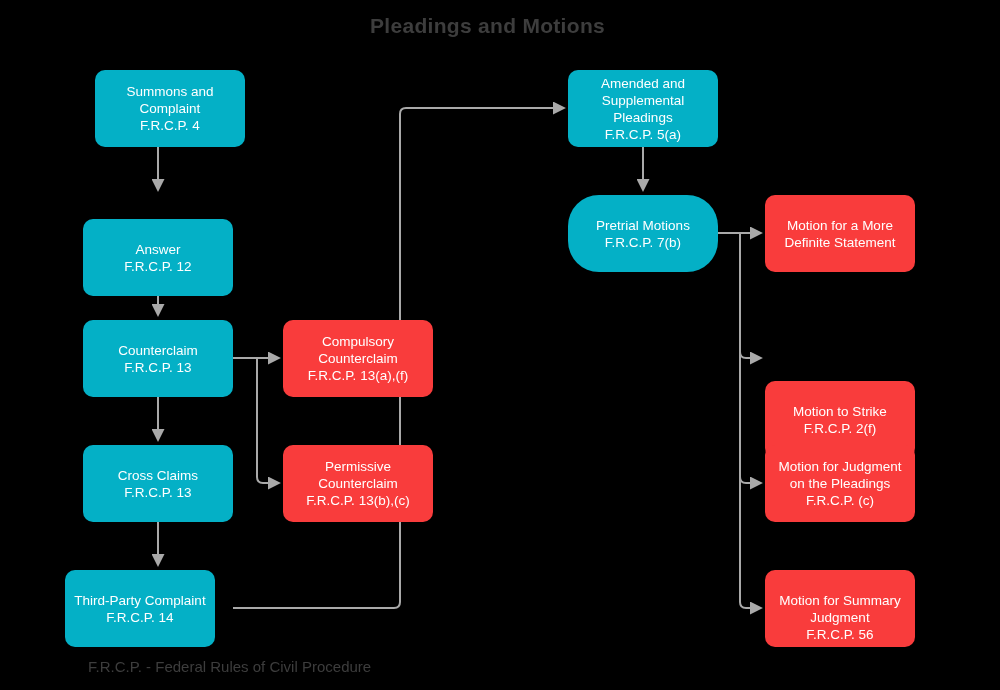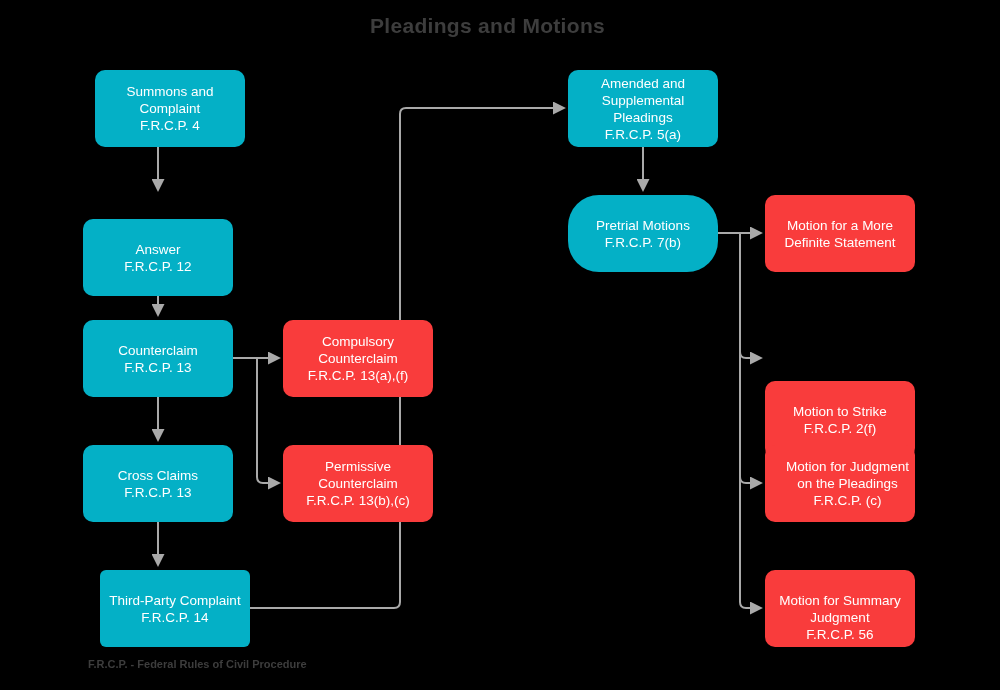--- a/index.html
+++ b/index.html
@@ -25,22 +25,22 @@
     text-align:center;
     color:var(--heading);
     font-size:21px;
     font-weight:700;
     letter-spacing:0.3px;
   }
   .footnote{
     position:absolute;
     left:88px; top:658px;
     color:var(--heading);
-    font-size:11px;
-    font-weight:700;
+    font-size:15px;
+    font-weight:400;
   }
   svg.edges{position:absolute;left:0;top:0;pointer-events:none;z-index:1;}
   svg.edges path.edge{
     stroke:var(--connector);
     stroke-width:2;
     fill:none;
   }
   .node{
     position:absolute;
     z-index:2;
@@ -99,21 +99,21 @@
 F.R.C.P. 12</span>
   </div>
   <div class="node pleading" style="left:83px;top:320px;">
     <span class="node-label">Counterclaim
 F.R.C.P. 13</span>
   </div>
   <div class="node pleading" style="left:83px;top:445px;align-items:center;">
     <span class="node-label">Cross Claims
 F.R.C.P. 13</span>
   </div>
-  <div class="node pleading" style="left:100px;top:570px;border-radius:6px;">
+  <div class="node pleading" style="left:65px;top:570px;">
     <span class="node-label">Third-Party Complaint
 F.R.C.P. 14</span>
   </div>
 
   <div class="node motion" style="left:283px;top:320px;">
     <span class="node-label">Compulsory
 Counterclaim
 F.R.C.P. 13(a),(f)</span>
   </div>
   <div class="node motion" style="left:283px;top:445px;">
@@ -134,21 +134,21 @@
   </div>
 
   <div class="node motion" style="left:765px;top:195px;">
     <span class="node-label">Motion for a More
 Definite Statement</span>
   </div>
   <div class="node motion" style="left:765px;top:336px;margin-top:45px;">
     <span class="node-label">Motion to Strike
 F.R.C.P. 2(f)</span>
   </div>
-  <div class="node motion" style="left:765px;top:445px;justify-content:flex-end;">
+  <div class="node motion" style="left:765px;top:445px;">
     <span class="node-label">Motion for Judgment
 on the Pleadings
 F.R.C.P. (c)</span>
   </div>
   <div class="node motion" style="left:765px;top:570px;align-items:flex-end;">
     <span class="node-label">Motion for Summary
 Judgment
 F.R.C.P. 56</span>
   </div>
 

